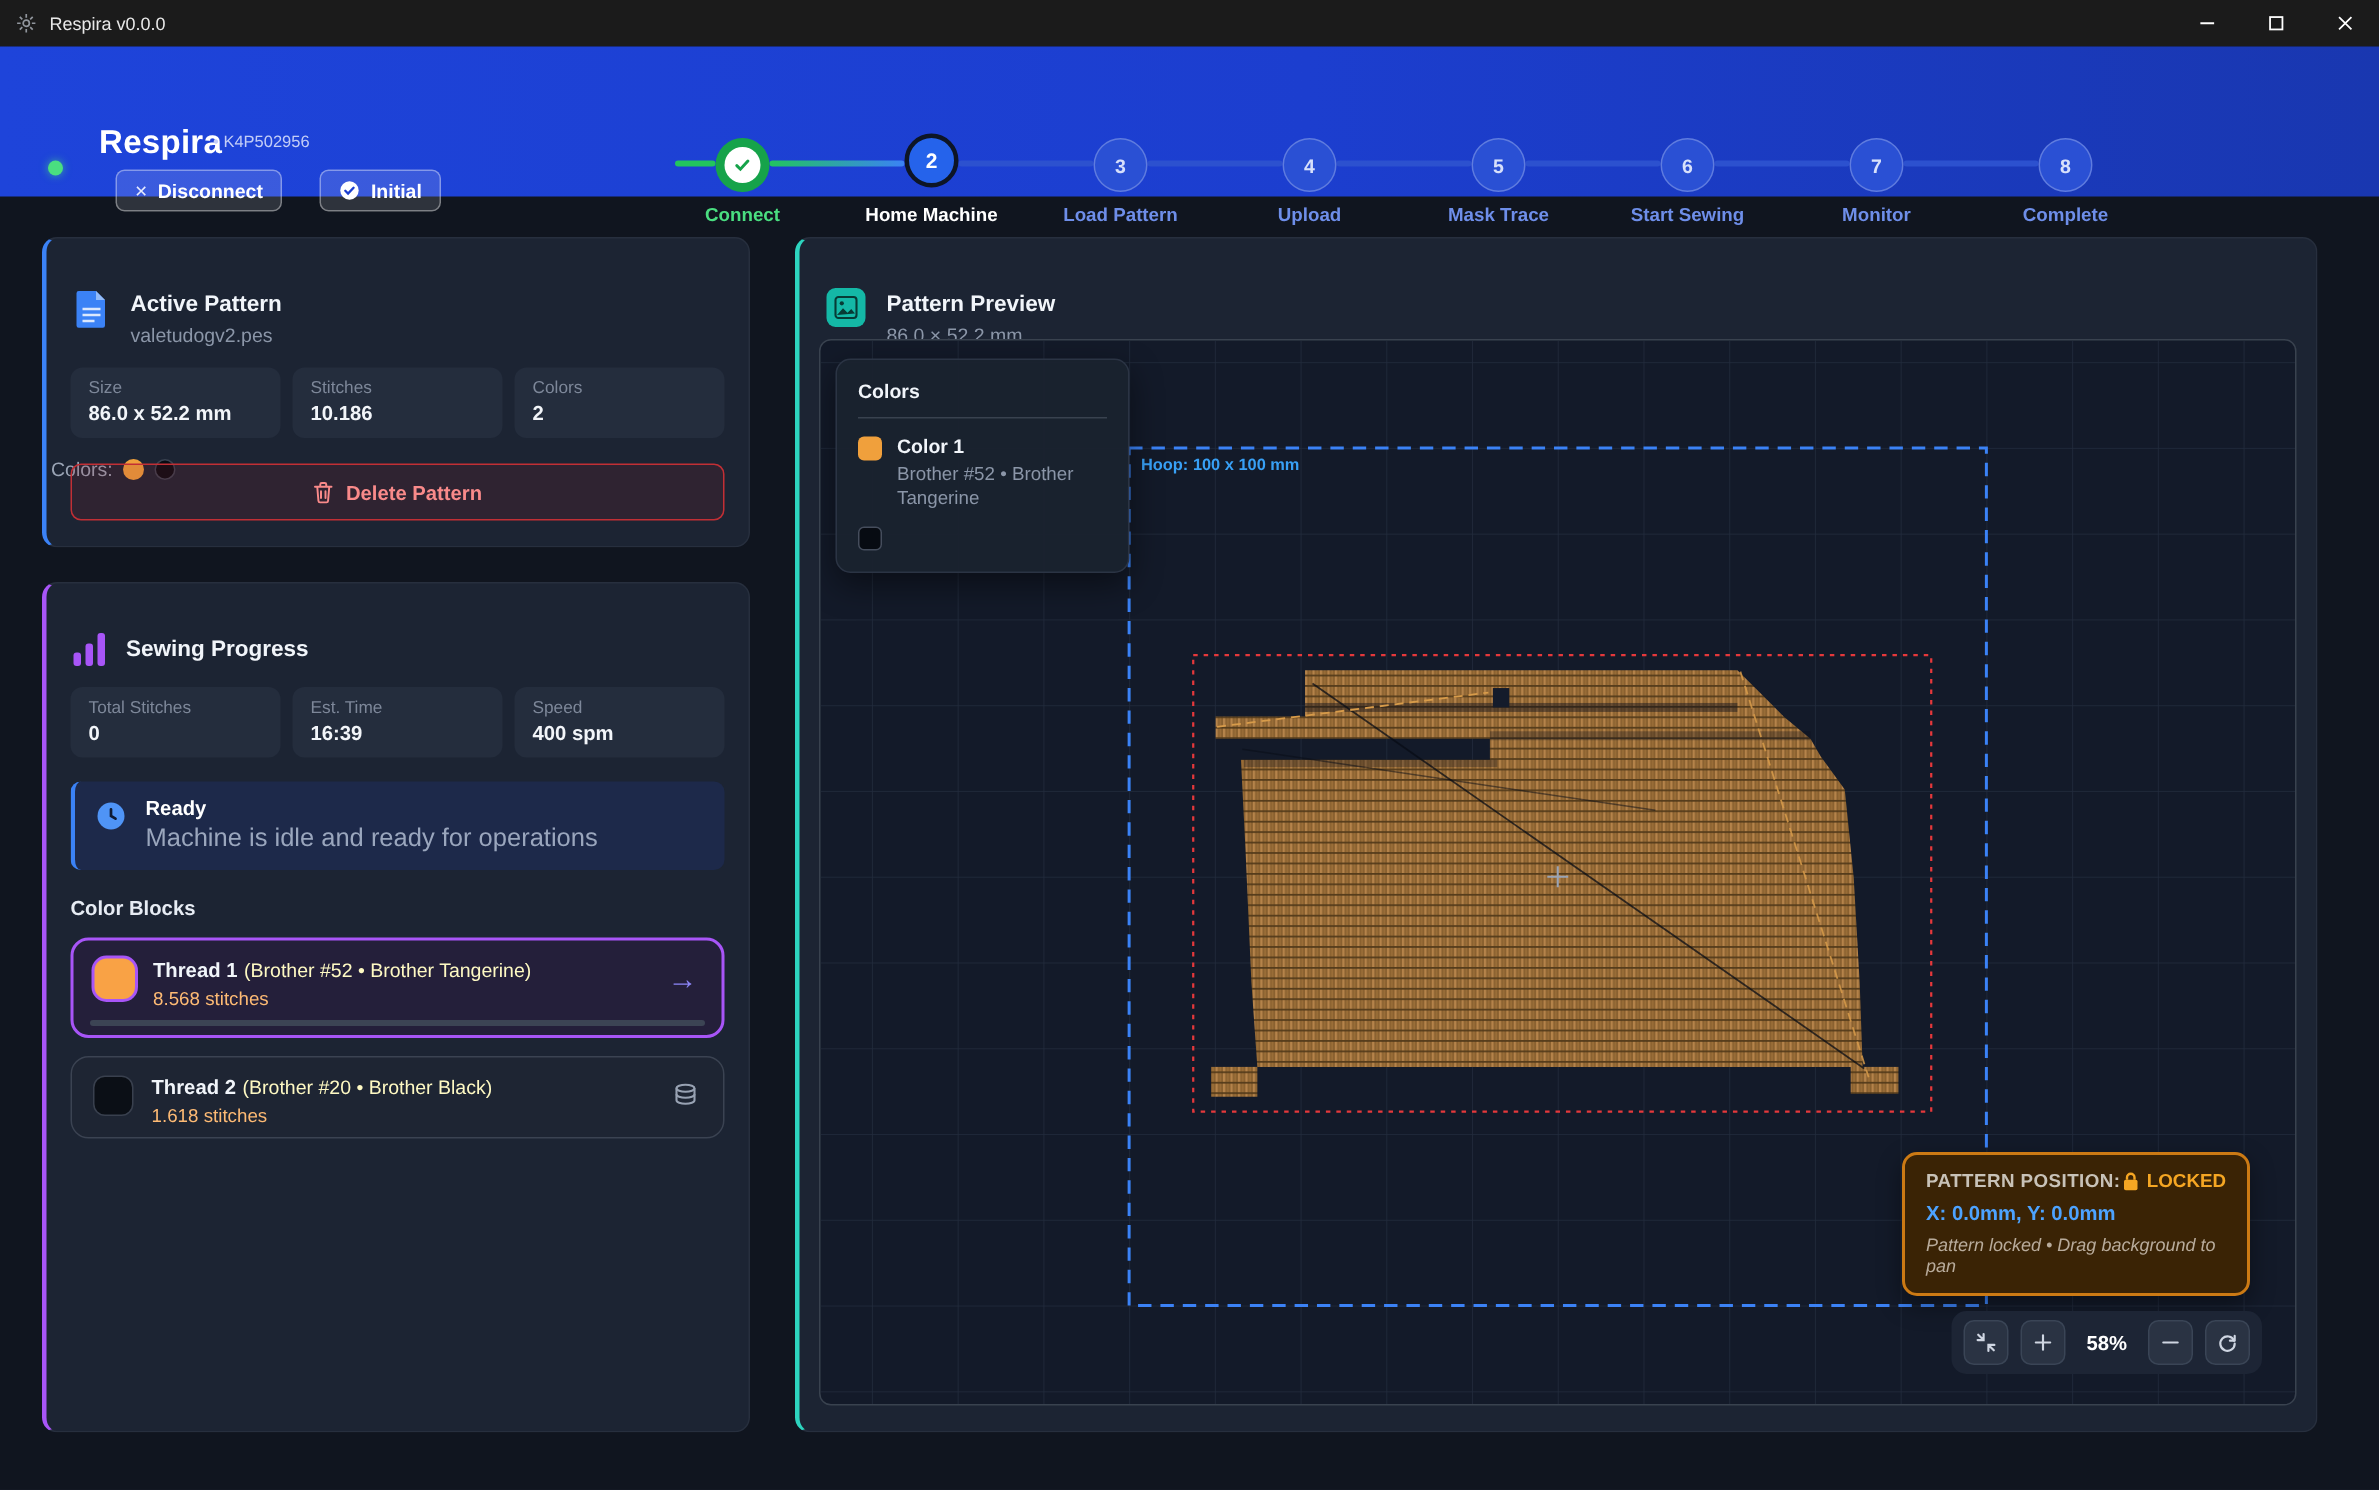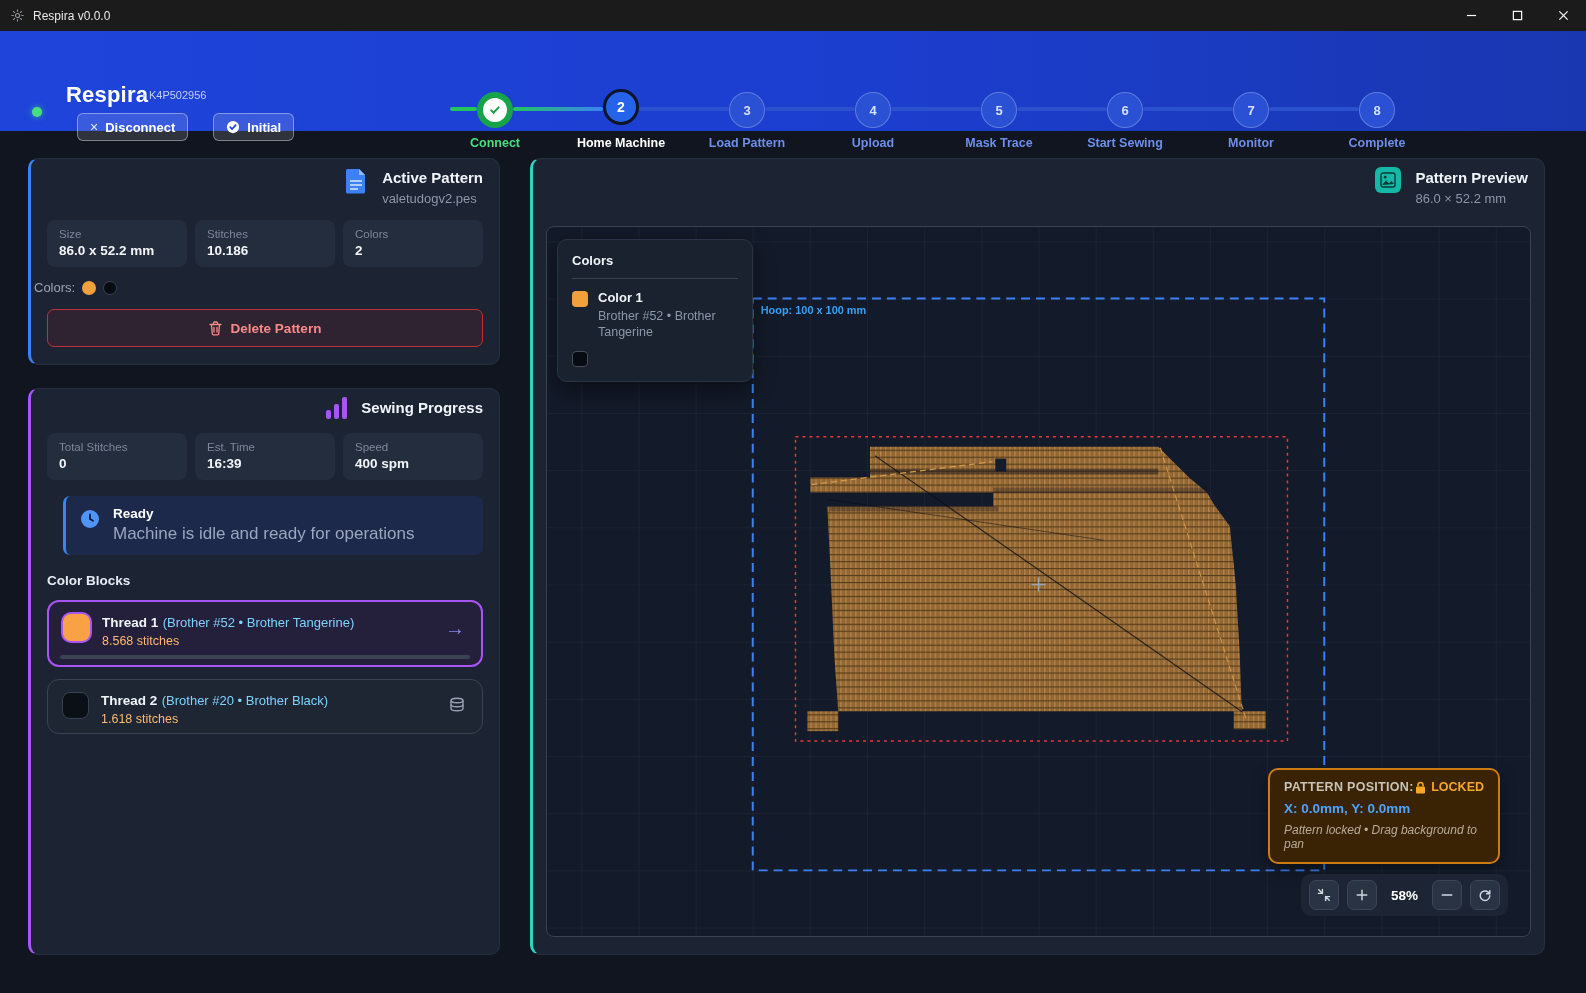--- a/index.html
+++ b/index.html
@@ -38,21 +38,21 @@
   .circle.active { background:#2563eb; border:3px solid #0d1526; color:#fff; font-size:14px; }
   .circle.complete { background:#16a34a; }
   .circle.complete .inner { width:24px; height:24px; background:#fff; border-radius:50%;
     display:flex; align-items:center; justify-content:center; }
   .step-label { margin-top:8px; font-size:12.5px; font-weight:bold; color:#6e8ee9; }
   .step-label.complete { color:#4ade80; }
   .step-label.active { color:#ffffff; }
 
   
   .card { position:absolute; background:#1c2433; border:1px solid #272f3e; border-radius:10px; }
-  .card-head { display:flex; align-items:flex-start; gap:14px; padding:8px 16px 0 18px;justify-content:flex-end; }
+  .card-head { display:flex; align-items:flex-start; gap:14px; padding:33px 16px 0 18px; }
   .card-title { color:#f1f5fa; font-size:15px; font-weight:bold; padding-top:2px; }
   .card-sub { color:#8b96a8; font-size:13px; margin-top:5px; }
 
   
   #active-card { left:28px; top:158px; width:472px; height:207px; border-left:3px solid #3b82f6; }
   .stat-row { display:flex; gap:8px; margin:14px 16px 0 16px; }
   .stat-box { flex:1; background:#242d3d; border-radius:8px; padding:8px 12px 9px 12px; }
   .stat-label { color:#7d8799; font-size:11.5px; }
   .stat-value { color:#f2f5f9; font-size:13.5px; font-weight:bold; margin-top:3px; }
   .colors-row { display:flex; align-items:center; gap:7px; margin:13px 16px 0 3px;
@@ -61,34 +61,34 @@
   .swatch-dot.dark { border:1px solid #3a4250; }
   .delete-btn { position:absolute; left:16px; right:16px; bottom:17px; height:38px;
     border:1px solid #c22f35; background:rgba(150,30,45,.16); border-radius:7px;
     display:flex; align-items:center; justify-content:center; gap:9px;
     color:#f98a8a; font-size:13.5px; font-weight:bold; cursor:pointer; }
 
   
   #progress-card { left:28px; top:388px; width:472px; height:567px; border-left:3px solid #a855f7; }
   .bars-icon { display:flex; align-items:flex-end; gap:3px; height:22px; padding-top:2px; }
   .bars-icon span { width:5px; background:#a855f7; border-radius:2px; }
-  .ready-box { margin:16px 16px 0 32px; background:#1d294a; border-left:3px solid #3b82f6;
+  .ready-box { margin:16px 16px 0 16px; background:#1d294a; border-left:3px solid #3b82f6;
     border-radius:7px; padding:10px 14px 11px 14px; display:flex; gap:13px; align-items:flex-start; }
   .ready-title { color:#fff; font-size:13.5px; font-weight:bold; }
   .ready-sub { color:#9aa6bd; font-size:17px; margin-top:3px; }
   .cb-label { margin:18px 16px 0 16px; color:#e7ecf4; font-size:13.5px; font-weight:bold; }
   .thread { position:relative; margin:12px 16px 0 16px; border-radius:12px; padding:11px 14px; cursor:pointer; }
   .thread.active { border:2px solid #a855f7; background:#241f3a; height:67px; }
   .thread.idle { border:1px solid #3b4352; background:#1e2533; height:55px; }
   .thread-flex { display:flex; align-items:flex-start; gap:12px; }
   .thread-swatch { width:27px; height:27px; border-radius:8px; flex:none; margin-top:1px; }
   .thread-swatch.ring { box-shadow:0 0 0 2px #a855f7; }
   .thread-swatch.dark { border:1px solid #39404e; }
   .thread-name { color:#f1f5fa; font-size:13.5px; font-weight:bold; }
-  .thread-detail { color:#7dd3fc; font-size:13px; font-weight:normal;text-align:right; }
+  .thread-detail { color:#fef9c3; font-size:13px; font-weight:normal;text-align:right; }
   .thread-st { color:#fdba74; font-size:12.5px; margin-top:3px; }
   .thread-arrow { position:absolute; right:16px; top:16px; color:#8b85f6; font-size:20px; line-height:1; }
   .thread-track { position:absolute; left:11px; right:11px; bottom:6px; height:4px;
     background:#3c4454; border-radius:2px; }
   .stack-icon { position:absolute; right:16px; top:16px; }
 
   
   #preview-card { left:530px; top:158px; width:1015px; height:797px; border-left:3px solid #2dd4bf; }
   .img-icon { width:26px; height:26px; border-radius:6px; background:#14b8a6; flex:none;
     display:flex; align-items:center; justify-content:center; }

